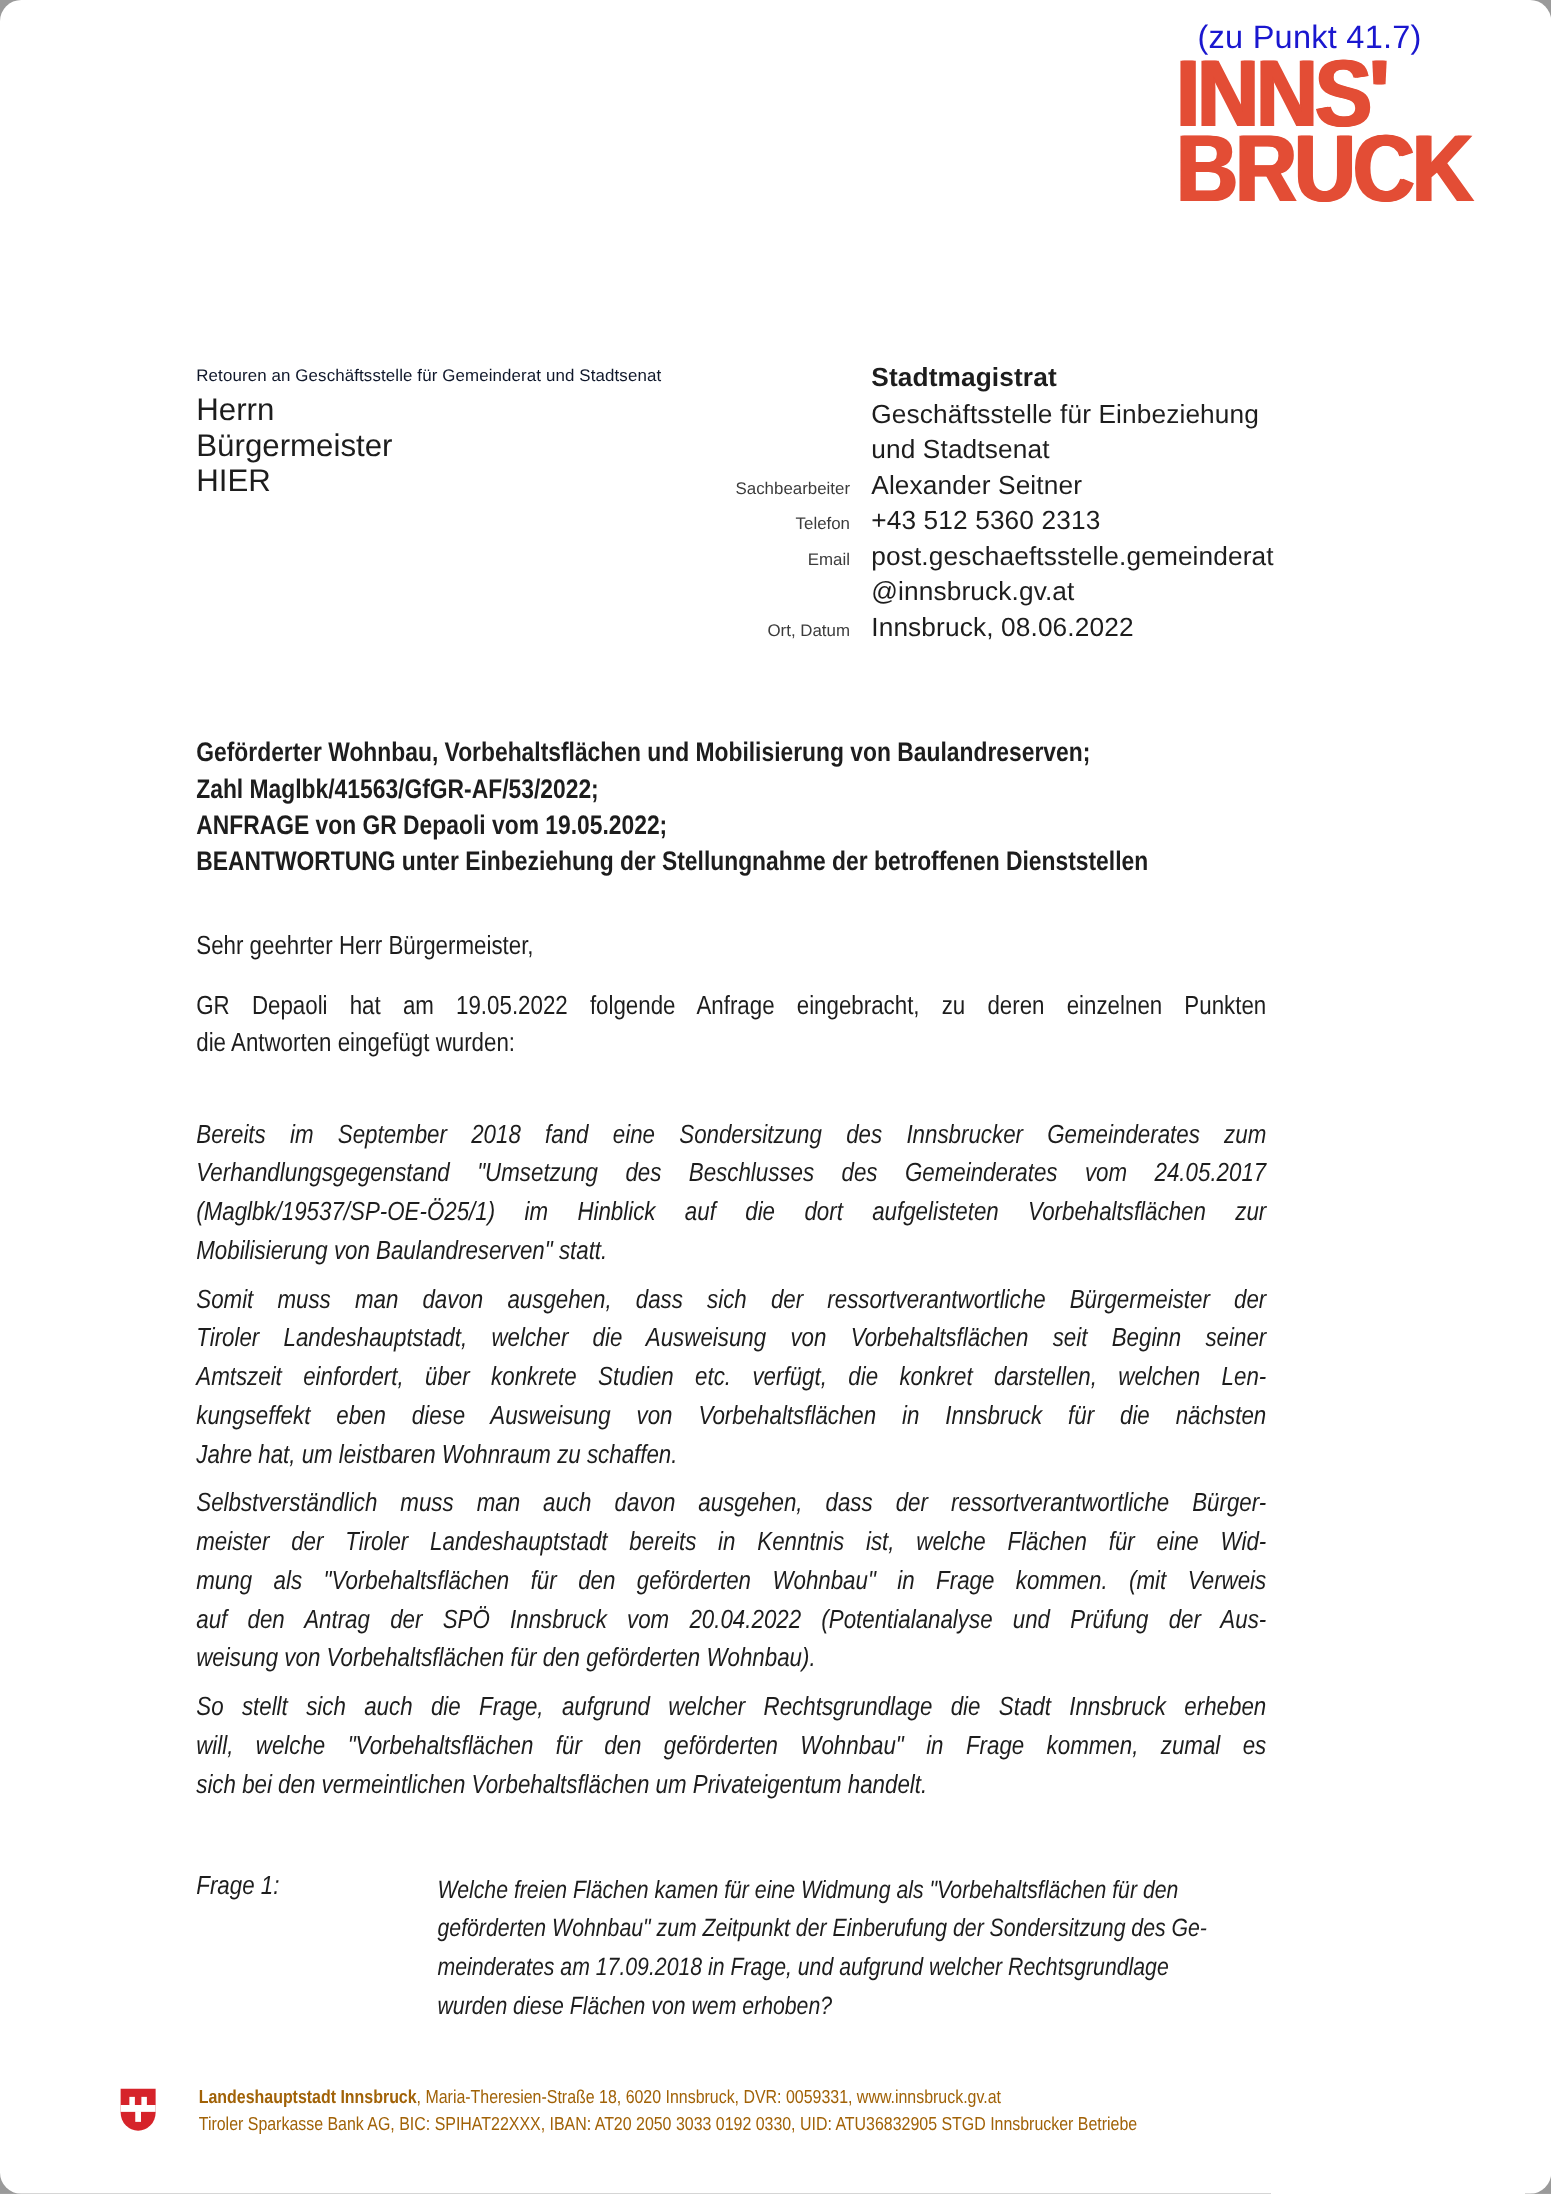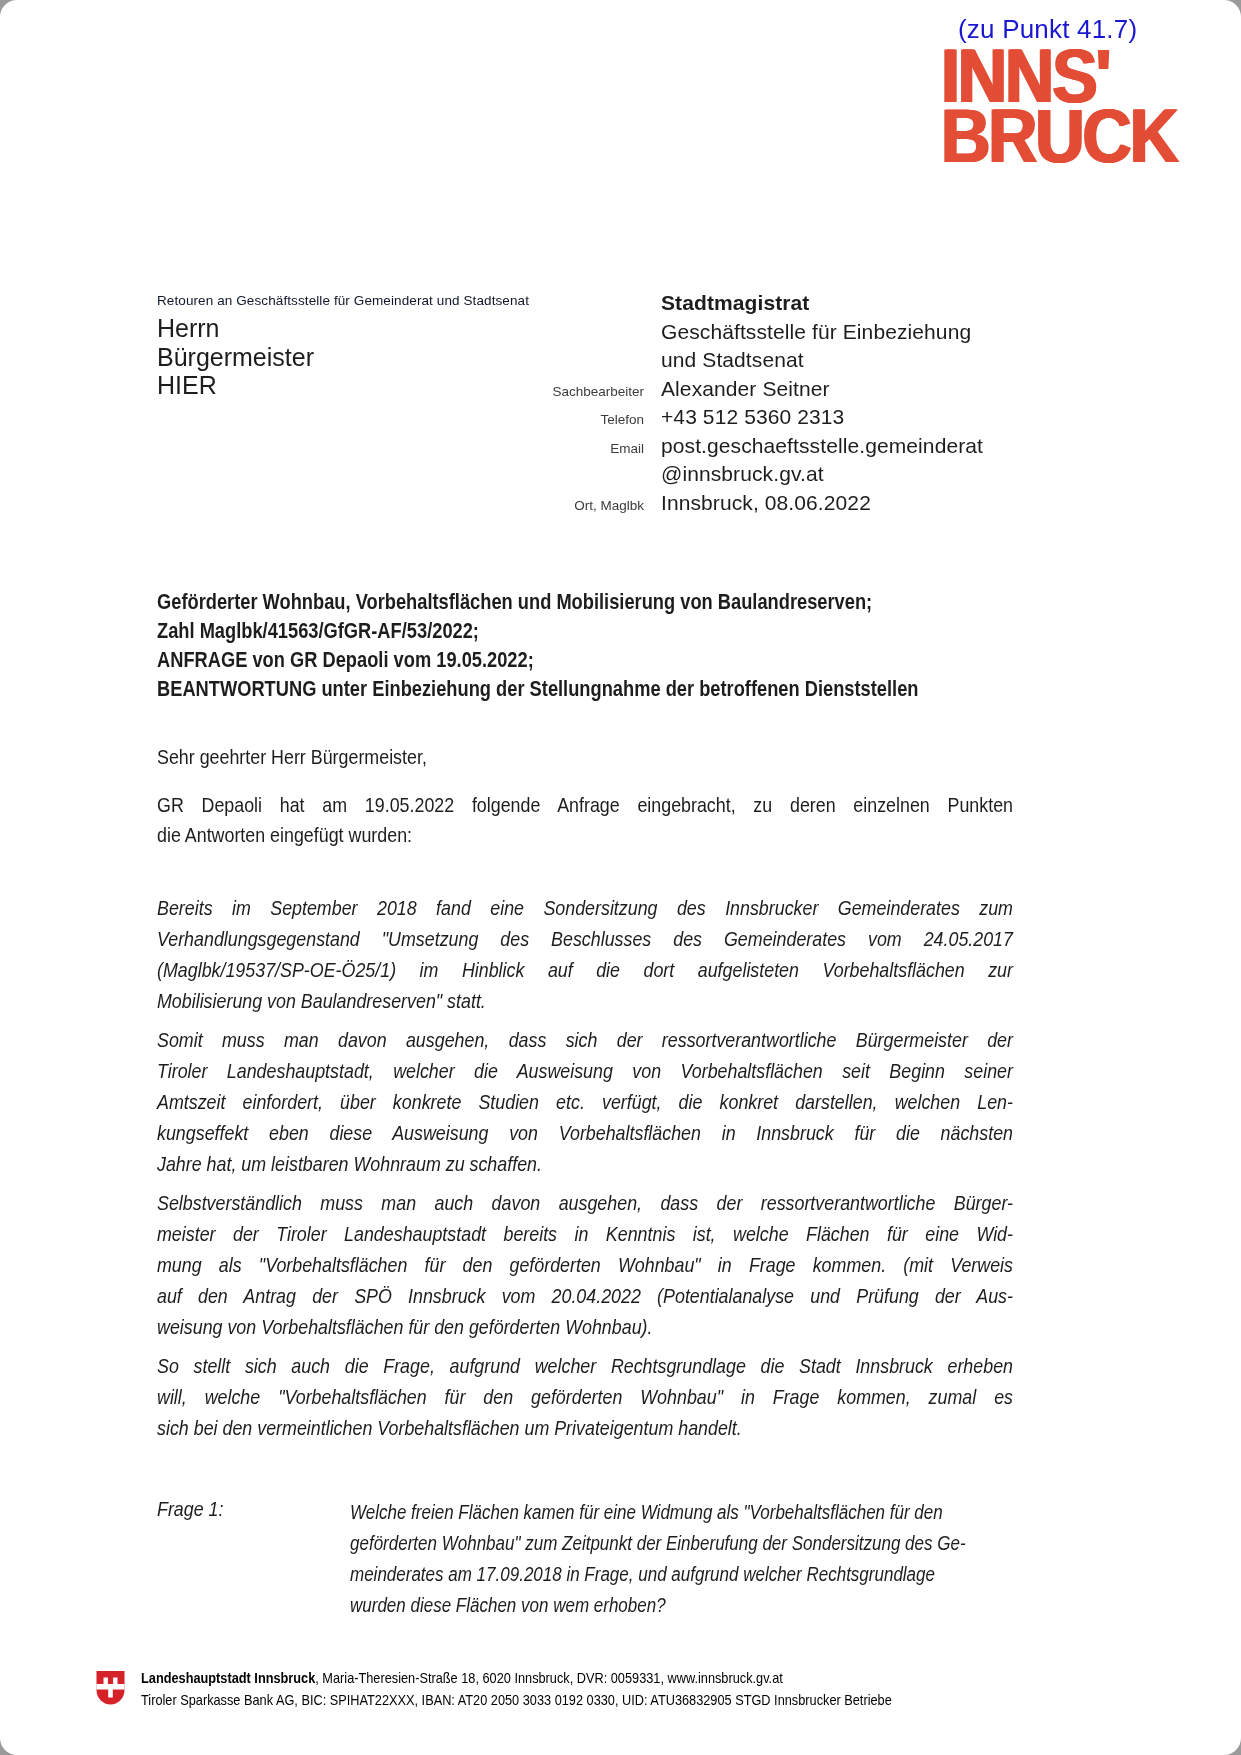--- a/index.html
+++ b/index.html
@@ -17,21 +17,21 @@
   .point-ref{position:absolute;left:958px;top:14px;font-size:26px;letter-spacing:0.2px;}
 
   .logo{position:absolute;left:941px;top:46px;font-weight:bold;font-size:76px;
         line-height:60px;letter-spacing:-2.5px;transform:scaleX(0.9);transform-origin:0 0;white-space:nowrap;}
   .logo .logo-line{text-shadow:1.3px 0 currentColor,-1.3px 0 currentColor;}
 
   .recipient{position:absolute;left:157px;top:293px;width:520px;}
   .return-note{font-size:13.5px;color:#0f172a;margin-bottom:6px;letter-spacing:0.1px;}
   .recipient-lines{font-size:25px;line-height:28.5px;}
 
-  .sender{position:absolute;left:476px;top:291px;width:560px;}
+  .sender{position:absolute;left:512px;top:291px;width:560px;}
   .srow{display:flex;align-items:baseline;min-height:28.5px;}
   .slabel{flex:none;width:185px;text-align:right;padding-right:17px;box-sizing:border-box;
           font-size:13.5px;color:#3c3c3c;}
   .svalue{font-size:21px;letter-spacing:0.1px;}
   .svalue.bold{font-weight:bold;}
 
   .subject{position:absolute;left:157px;top:588px;width:856px;font-weight:bold;}
   .subject-in{font-size:21.5px;line-height:29px;}
 
   .salutation{position:absolute;left:157px;top:742px;width:856px;}
@@ -42,21 +42,21 @@
 
   .quotes{position:absolute;left:157px;top:892px;width:856px;font-style:italic;}
   .quotes .para{font-size:21px;line-height:31px;margin-bottom:8px;}
 
   .question{position:absolute;left:157px;top:1497px;width:856px;font-style:italic;}
   .qlabel{position:absolute;left:0;top:0;font-size:21px;}
   .qtext{margin-left:193px;font-size:20px;line-height:31px;}
 
   .footer{position:absolute;left:95px;top:1667px;width:1120px;}
   .footer-shield{position:absolute;left:0;top:3px;}
-  .footer-text{margin-left:46px;font-size:15px;line-height:21.5px;color:#000000;width:1040px;}
+  .footer-text{margin-left:64px;font-size:15px;line-height:21.5px;color:#a16207;width:1040px;}
   .footer-bold{font-weight:bold;}
 </style>
 </head>
 <body>
 
 <div class="page">
 
   <div class="point-ref" style="color: rgb(26, 23, 207);">(zu Punkt 41.7)</div>
 
   <div class="logo" style="color: rgb(227, 77, 53);">
@@ -104,21 +104,21 @@
           <div class="slabel">Email</div>
           <div class="svalue">post.geschaeftsstelle.gemeinderat</div>
         </div>
 
         <div class="srow">
           <div class="slabel"></div>
           <div class="svalue">@innsbruck.gv.at</div>
         </div>
 
         <div class="srow">
-          <div class="slabel">Ort, Maglbk</div>
+          <div class="slabel">Ort, Datum</div>
           <div class="svalue">Innsbruck, 08.06.2022</div>
         </div>
       </div>
   </div>
 
   <div class="subject">
     <div class="cx subject-in">
         <div class="lline">Geförderter Wohnbau, Vorbehaltsflächen und Mobilisierung von Baulandreserven;</div>
         <div class="lline">Zahl Maglbk/41563/GfGR-AF/53/2022;</div>
         <div class="lline">ANFRAGE von GR Depaoli vom 19.05.2022;</div>

